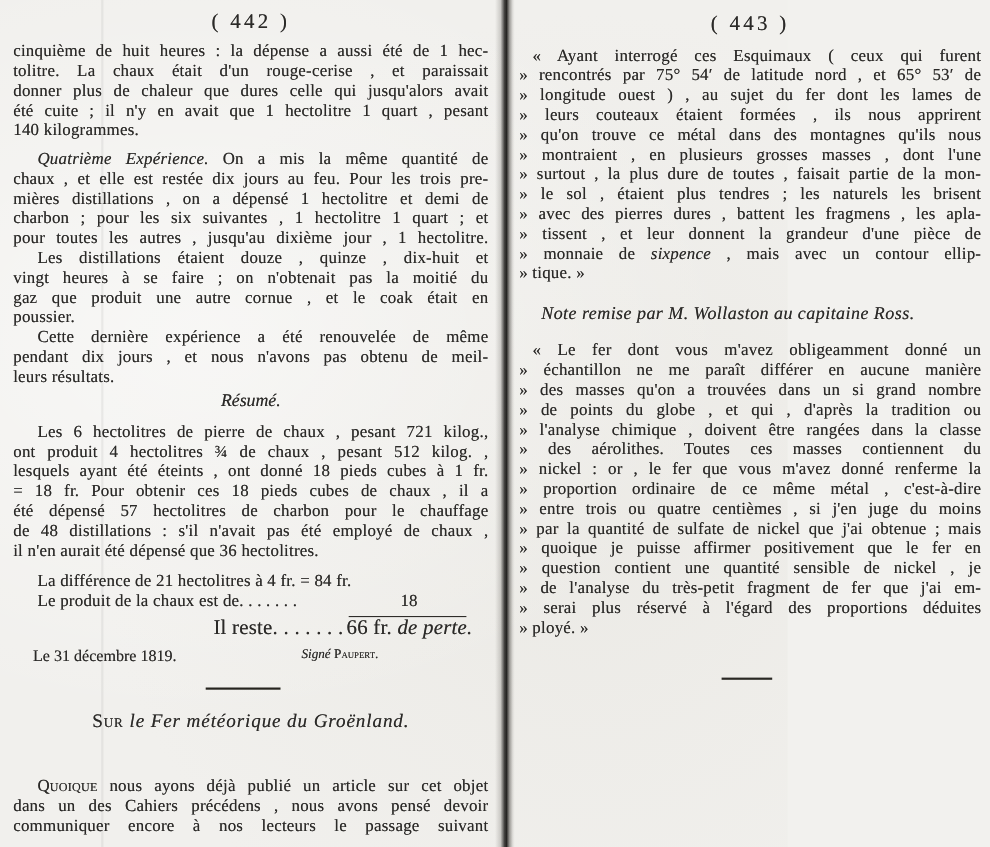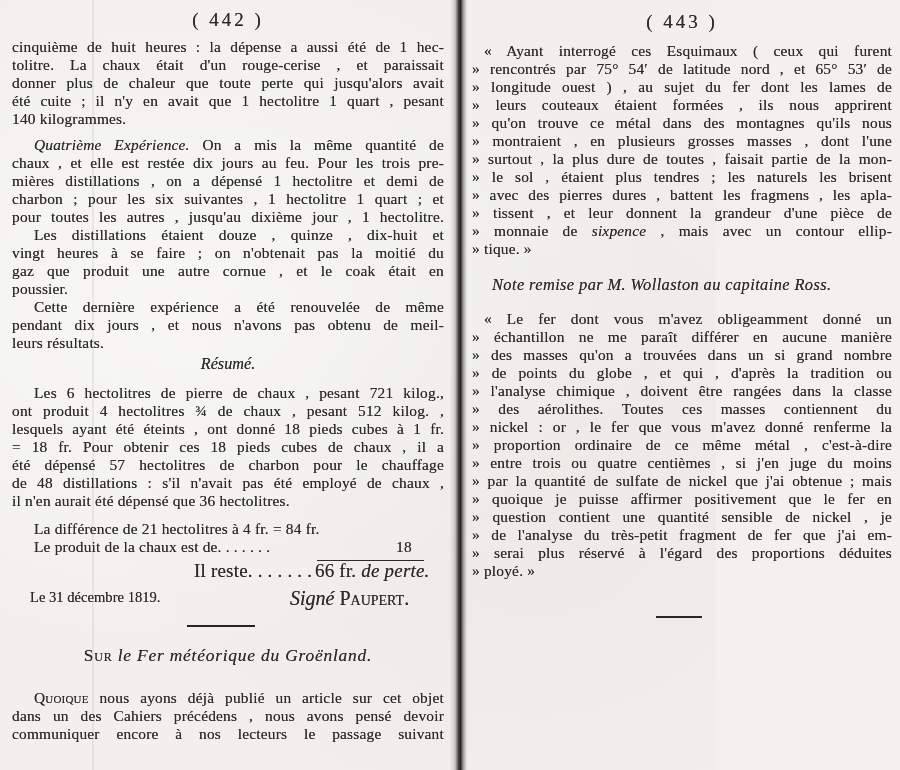--- a/index.html
+++ b/index.html
@@ -60,43 +60,43 @@
   .para4 { margin-top:0; }
   .resume {
     margin-top:0; height:24px; line-height:24px;
     text-align:center; font-style:italic; font-size:16.2px;
   }
   .para5 { margin-top:8px; }
 
   .acct { margin-top:10px; }
   .acct .ln { text-align:center; text-align-last:left; }
   .acct-l1 { padding-left:22px; }
-  .acct-val { position:absolute; left:384px; top:0; }
+  .acct-val { position:absolute; left:352px; top:0; }
   .rule-acct {
     margin:4px 0 0 305px; width:107px; height:0;
     border-top:1.6px solid #2e2c29;
   }
   .reste { padding-left:182px; height:20px; line-height:20px; font-size:19px;
            text-align:left; text-align-last:left; }
   .reste-val { position:absolute; left:303px; top:0; white-space:nowrap; }
 
   .sigrow { margin-top:8px; height:18px; position:relative;
             font-size:14.6px; text-align:center; text-align-last:left; }
   .sigrow .date { padding-left:18px; }
-  .sig { position:absolute; left:278px; top:-2px; font-size:20px; white-space:nowrap; }
+  .sig { position:absolute; left:262px; top:-2px; font-size:12px; white-space:nowrap; }
 
   .rule-center {
     margin:18px 0 0 175px; width:68px; height:0;
     border-top:2px solid #26241f;
   }
   .art-head {
     margin-top:16px; height:24px; line-height:24px;
     text-align:center; font-size:17.4px; letter-spacing:0.8px;
   }
-  .para6 { margin-top:22px;font-family:Liberation Serif, serif; }
+  .para6 { margin-top:39px;font-family:Liberation Serif, serif; }
 
   .intro { margin-top:0; }
   .quote1 { margin-top:4px; }
   .note-head {
     margin-top:16px; height:22px; line-height:22px;
     padding-left:20px; font-style:italic; font-size:16.4px;
     letter-spacing:0.4px;
   }
   .quote2 { margin-top:14px; }
   .rule-right {
@@ -109,21 +109,21 @@
 
 <div class="scan">
   <div class="fold"></div>
 
   <div class="page page-left">
     <div class="pgnum">( 442 )</div>
 
     <div class="para1">
       <div class="ln">cinquième de huit heures : la dépense a aussi été de 1 hec-</div>
       <div class="ln">tolitre. La chaux était d'un rouge-cerise , et paraissait</div>
-      <div class="ln">donner plus de chaleur que toute perte qui jusqu'alors avait</div>
+      <div class="ln">donner plus de chaleur que dures celle qui jusqu'alors avait</div>
       <div class="ln">été cuite ; il n'y en avait que 1 hectolitre 1 quart , pesant</div>
       <div class="ln ln-last">140 kilogrammes.</div>
     </div>
 
     <div class="para2">
       <div class="ln ind"><span class="it">Quatrième Expérience.</span><span> On a mis la même quantité de</span></div>
       <div class="ln">chaux , et elle est restée dix jours au feu. Pour les trois pre-</div>
       <div class="ln">mières distillations , on a dépensé 1 hectolitre et demi de</div>
       <div class="ln">charbon ; pour les six suivantes , 1 hectolitre 1 quart ; et</div>
       <div class="ln">pour toutes les autres , jusqu'au dixième jour , 1 hectolitre.</div>

